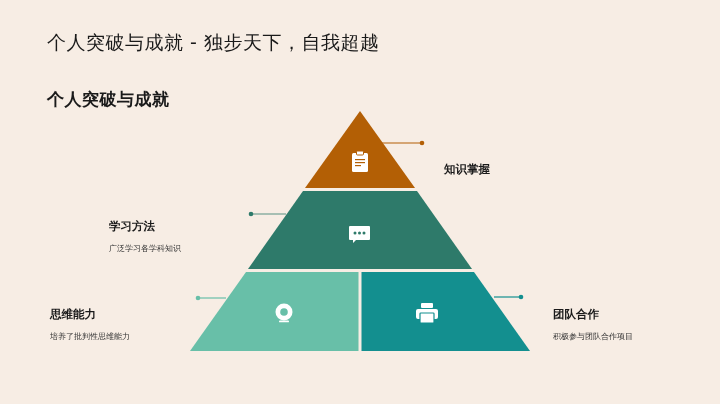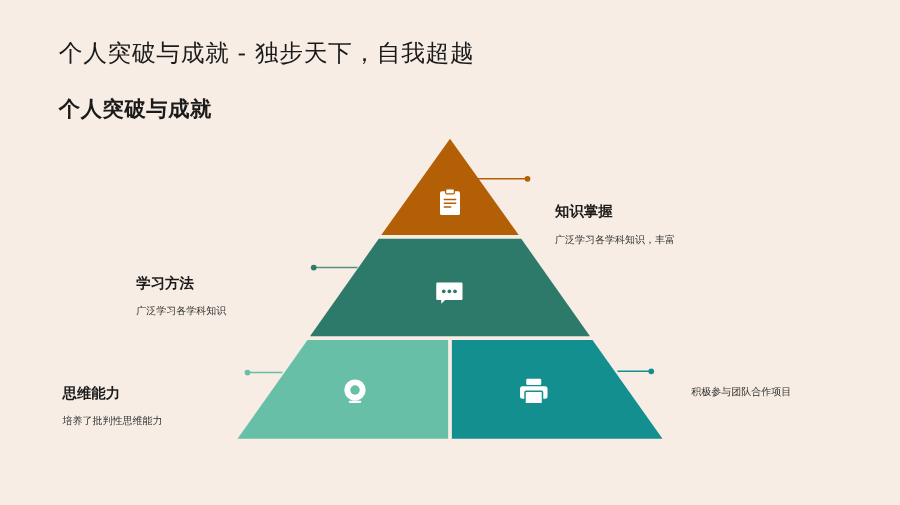--- a/index.html
+++ b/index.html
@@ -9,21 +9,21 @@
     font-family: "DejaVu Sans", "Liberation Sans", sans-serif;
     position: relative;
     color: #1a1a1a;
   }
   .main-title {
     position: absolute; left: 47px; top: 30px;
     font-size: 19px; font-weight: normal; letter-spacing: 0.5px;
     white-space: nowrap;
   }
   .sub-title {
-    position: absolute; left: 47px; top: 76px;
+    position: absolute; left: 47px; top: 88px;
     font-size: 17px; font-weight: bold; letter-spacing: 0.5px;
     white-space: nowrap;
   }
   svg.pyramid { position: absolute; left: 0; top: 0; }
   .label-block { position: absolute; margin-top: 38px; }
   .label-title {
     font-size: 11.5px; font-weight: bold; color: #1a1a1a;
     white-space: nowrap; margin-bottom: 8px;
   }
   .label-desc {
@@ -87,35 +87,35 @@
   <g transform="translate(416,303)">
     <rect x="5" y="0" width="12" height="5" rx="1" fill="#fff"></rect>
     <rect x="0" y="6" width="22" height="10" rx="2" fill="#fff"></rect>
     <rect x="4" y="10" width="14" height="10" rx="0.8" fill="#fff" stroke="#138f8f" stroke-width="1.2"></rect>
   </g>
 </svg>
 
 <div class="label-block" style="left:444px; top:124px;">
   <div class="label-title">知识掌握</div>
   <div class="label-desc">
-    <div>广泛学习各学科知识，丰富</div>
   </div>
 </div>
 
 <div class="label-block" style="left:109px; top:181px;">
   <div class="label-title">学习方法</div>
   <div class="label-desc">
     <div>广泛学习各学科知识</div>
   </div>
 </div>
 
 <div class="label-block" style="left:50px; top:269px;">
   <div class="label-title">思维能力</div>
   <div class="label-desc">
     <div>培养了批判性思维能力</div>
   </div>
 </div>
 
 <div class="label-block" style="left:553px; top:269px;">
+  <div class="label-title">团队合作</div>
   <div class="label-desc">
     <div>积极参与团队合作项目</div>
   </div>
 </div>
 
 </body></html>

